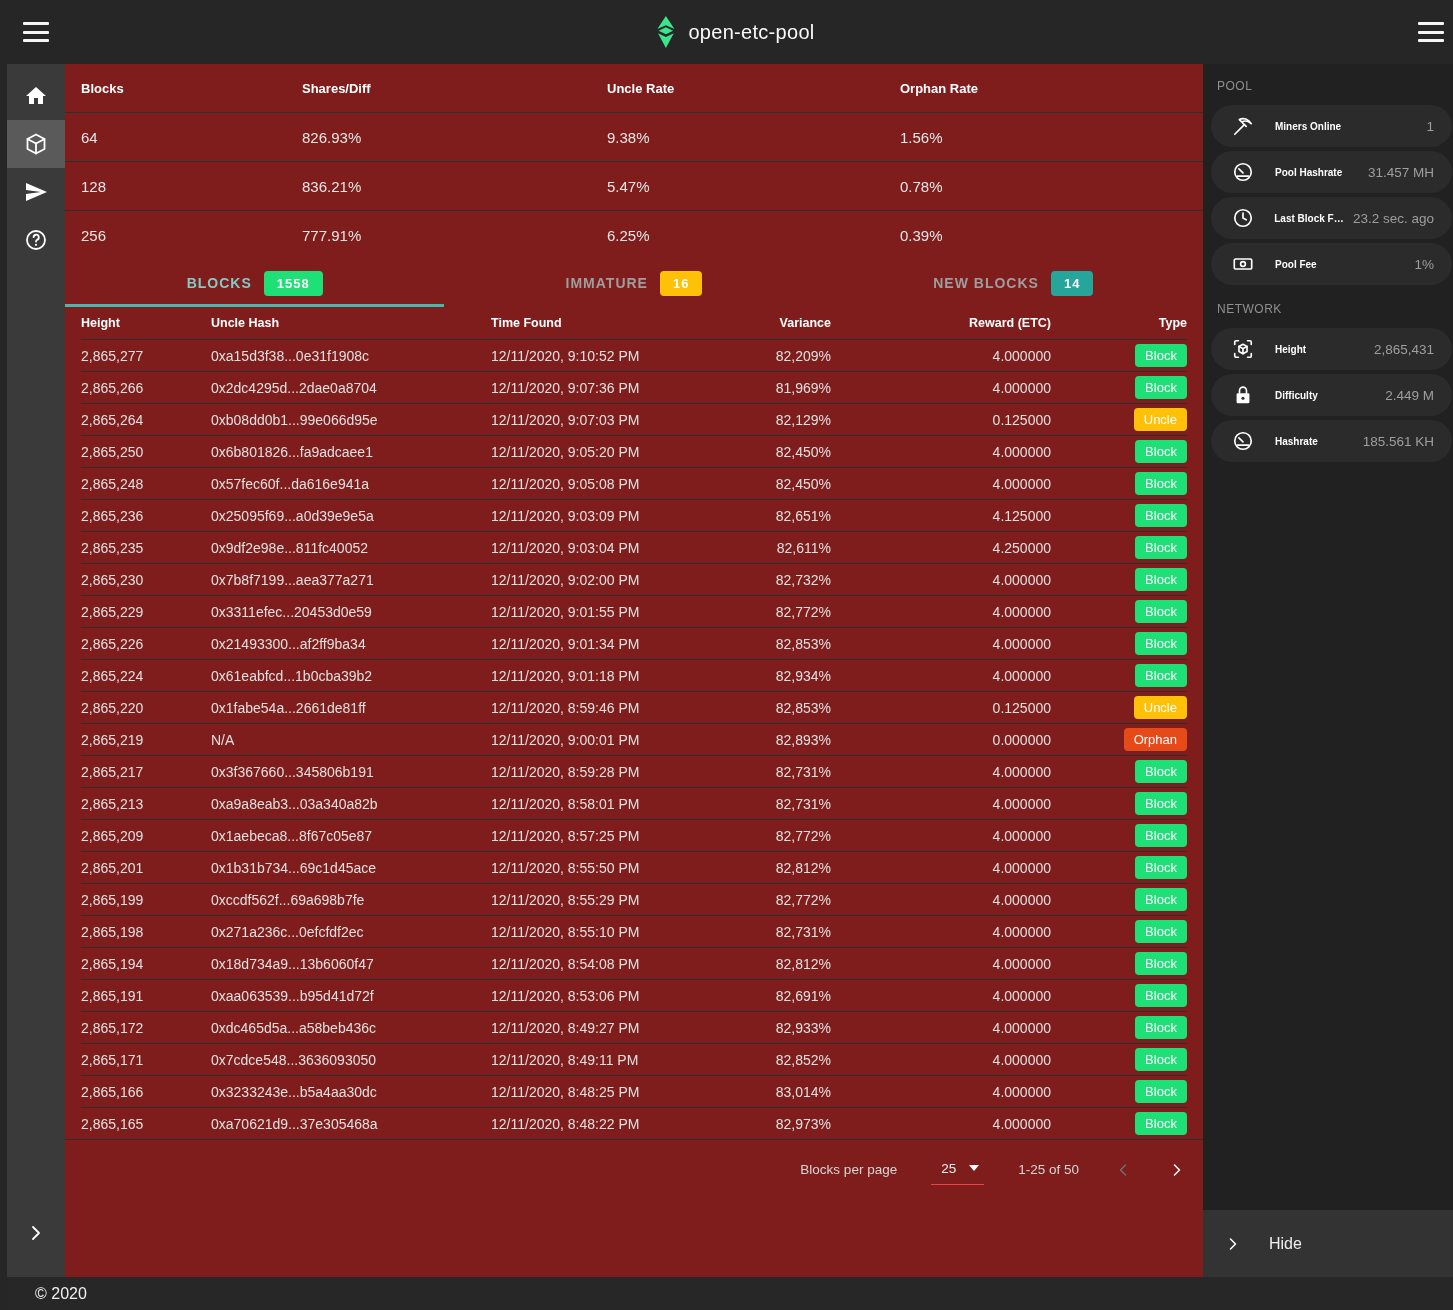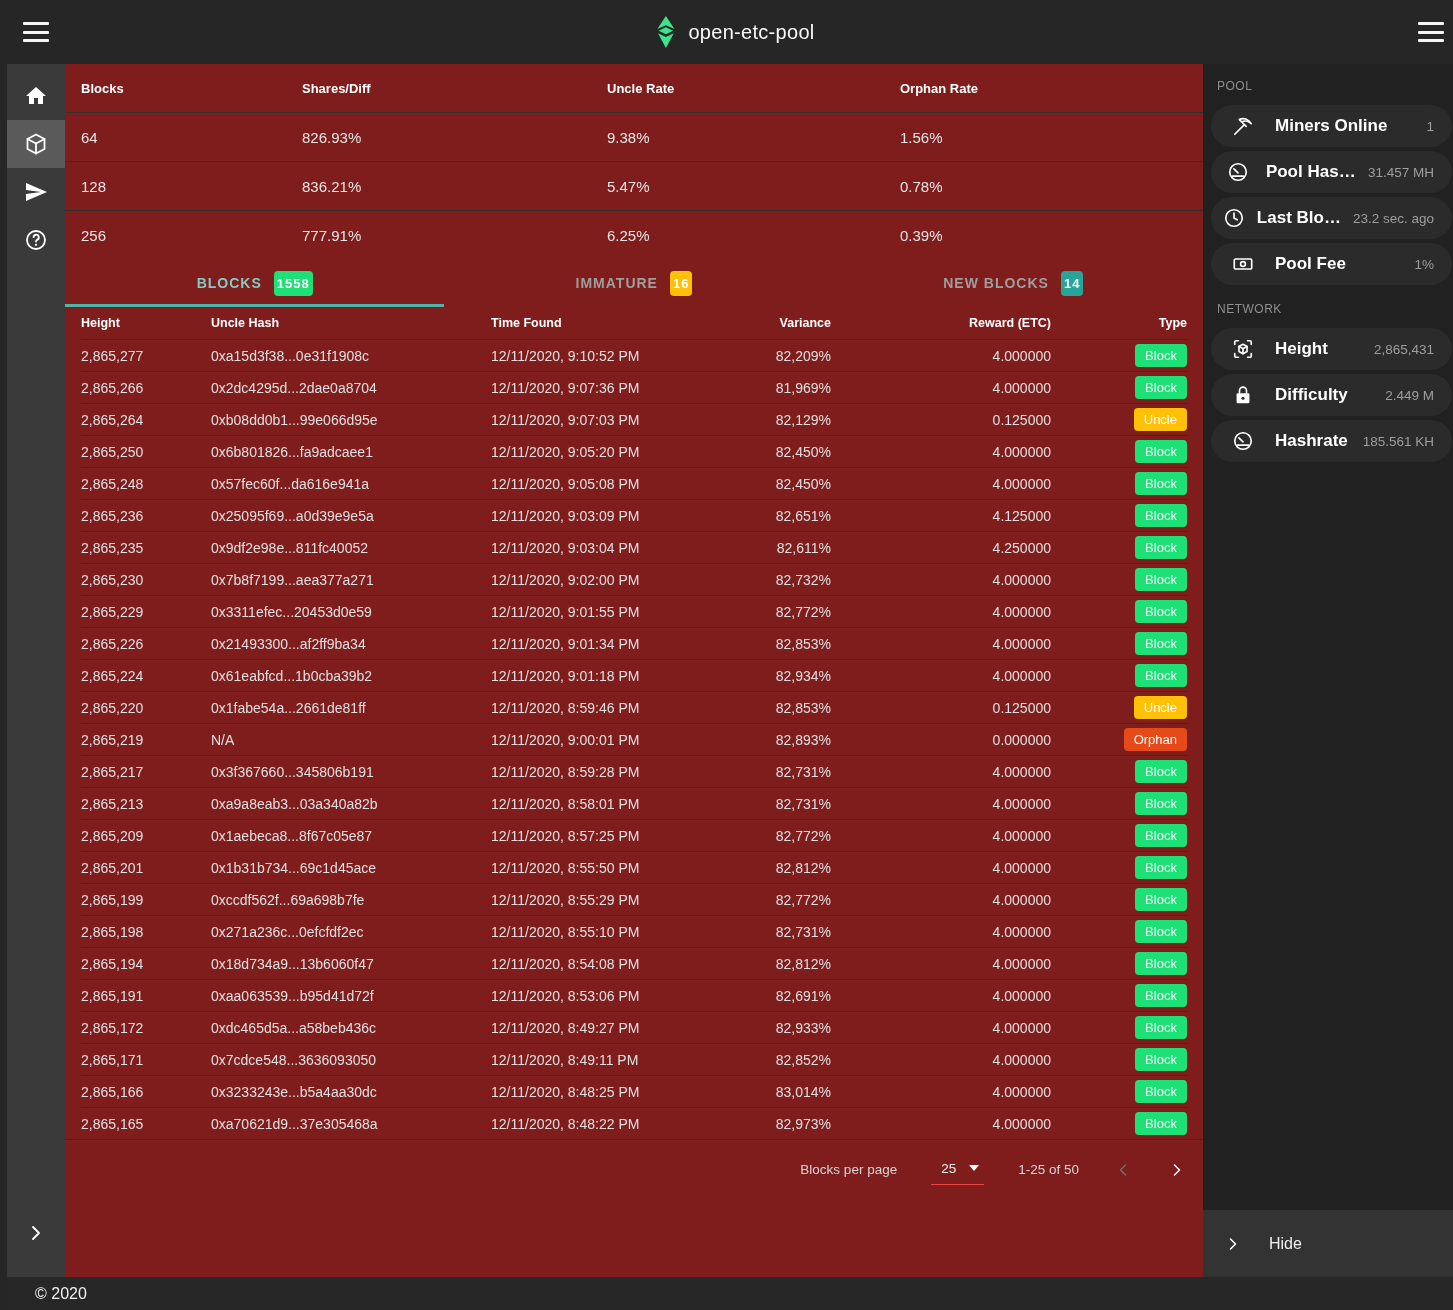--- a/index.html
+++ b/index.html
@@ -37,21 +37,21 @@
   .stats-grid { display:grid; grid-template-columns:221px 305px 293px 1fr; padding:0 16px; }
   .stats-head { height:48px; display:flex; align-items:center; font-size:13px; font-weight:bold; color:#fff; }
   .stats-row-wrap { border-top:1px solid #2f2f2f; }
   .stats-cell { height:48px; display:flex; align-items:center; font-size:15px; color:#e6e6e6; }
 
   .tabs { display:flex; height:48px; position:relative; }
   .tab { flex:1 1 0; display:flex; align-items:center; justify-content:center; gap:12px;
          background:none; border:none; cursor:pointer; font-size:14px; font-weight:bold;
          letter-spacing:1px; color:#9e9e9e; }
   .tab.active { color:var(--tab-active-text,#80cbc4); }
-  .tab-badge { color:#fff; font-size:13px; font-weight:bold; padding:5px 3px; border-radius:4px; }
+  .tab-badge { color:#fff; font-size:13px; font-weight:bold; padding:5px 13px; border-radius:4px; }
   .tb-green { background:var(--badge-green,#1ee076); }
   .tb-amber { background:var(--badge-amber,#ffc107); }
   .tb-teal  { background:var(--badge-teal,#26a69a); }
   .tab-underline { position:absolute; bottom:0; left:0; width:33.33%; height:3px;
                    background:var(--accent-teal,#4db6ac); }
 
   .btable { padding:0 16px; }
   .brow { display:grid; grid-template-columns:130px 280px 268px 72px 220px 1fr;
           height:32px; align-items:center; border-top:1px solid #2f2f2f; }
   .brow.head { border-top:none; height:32px; }
@@ -76,21 +76,21 @@
   .pgbtn.disabled svg { stroke:#6f6f6f; }
   .pgbtn svg { stroke:#fff; }
 
   
   .rightbar { grid-column:3; grid-row:2; background:#212121; display:flex; flex-direction:column; }
   .section-label { font-size:12px; color:#8f8f8f; padding:15px 0 10px 14px; letter-spacing:.5px; }
   .pill { display:flex; align-items:center; height:42px; margin:2px 8px; background:#2b2b2b;
           border-radius:28px; }
   .pill-icon { width:64px; display:flex; justify-content:center; color:#fff; }
   .pill-icon svg { width:22px; height:22px; }
-  .pill-label { font-size:17px; font-weight:bold; color:#fff; white-space:nowrap;
+  .pill-label { font-size:10px; font-weight:bold; color:#fff; white-space:nowrap;
                 overflow:hidden; text-overflow:ellipsis; }
   .pill-value { margin-left:auto; padding-left:4px; padding-right:18px; font-size:13.5px;
                 color:#9e9e9e; white-space:nowrap; }
   .rightbar .spacer { flex:1; }
   .hidebar { height:67px; background:#333; border:none; cursor:pointer; display:flex;
              align-items:center; color:#fff; }
   .hidebar svg { width:20px; height:20px; margin:0 26px 0 20px; stroke:#fff; }
   .hidebar-label { font-size:16px; color:#f0f0f0; }
 
   

